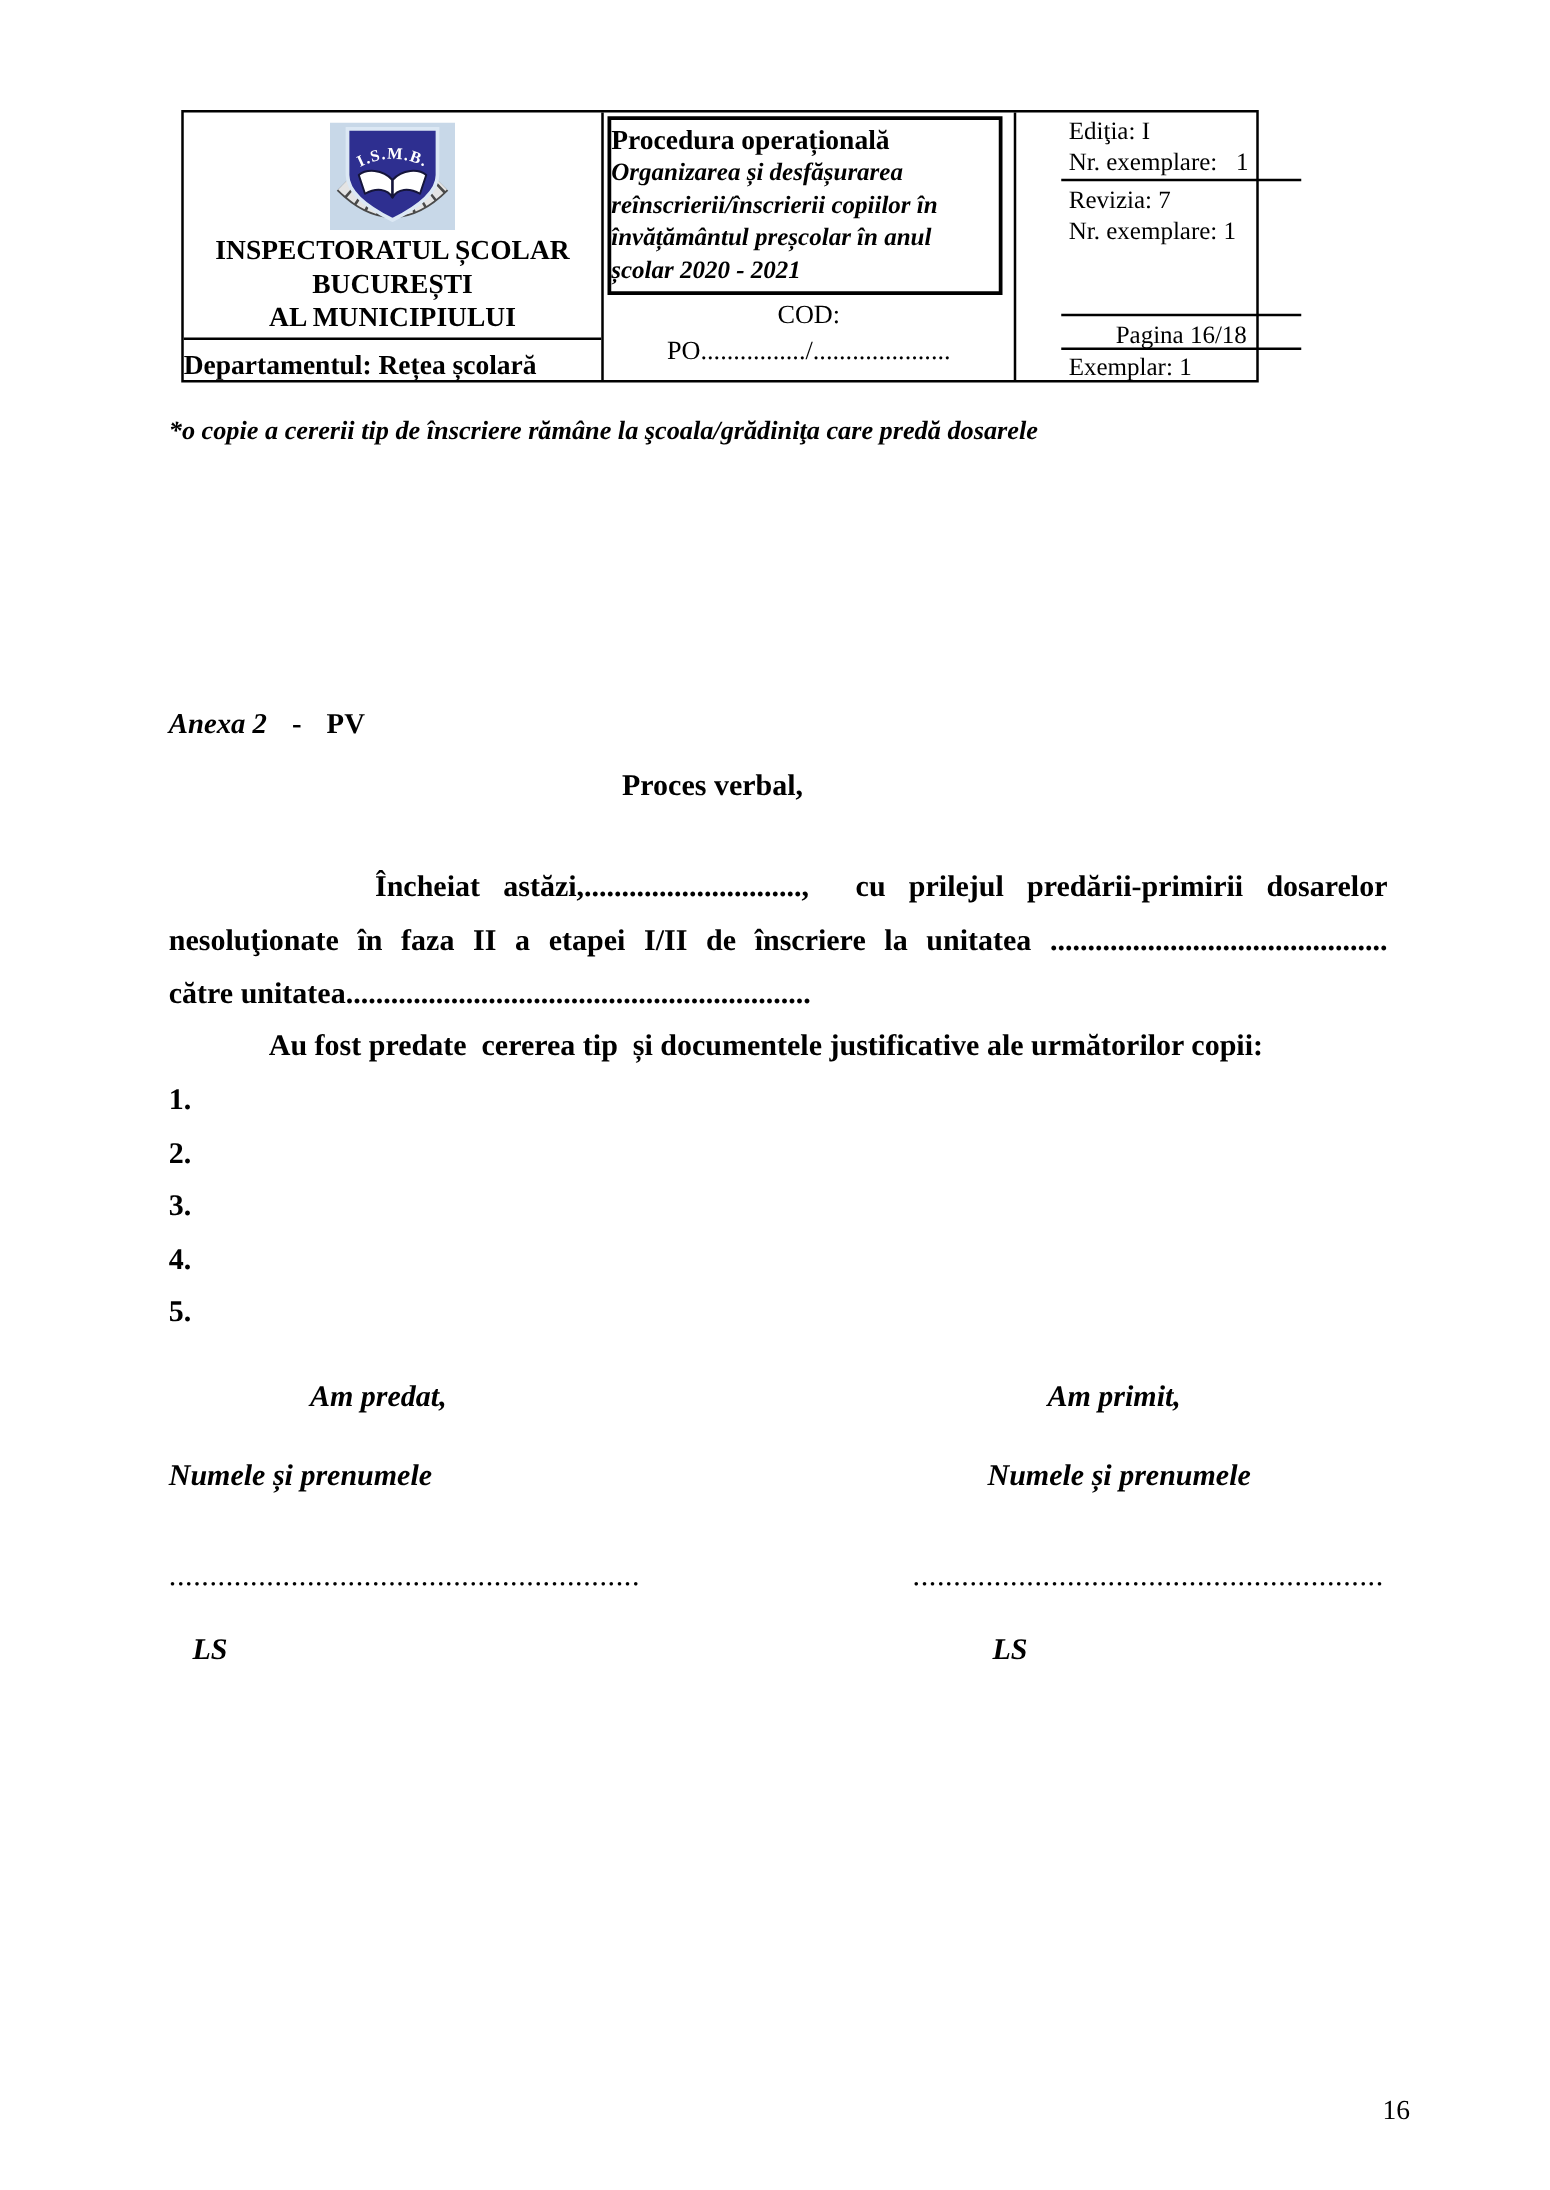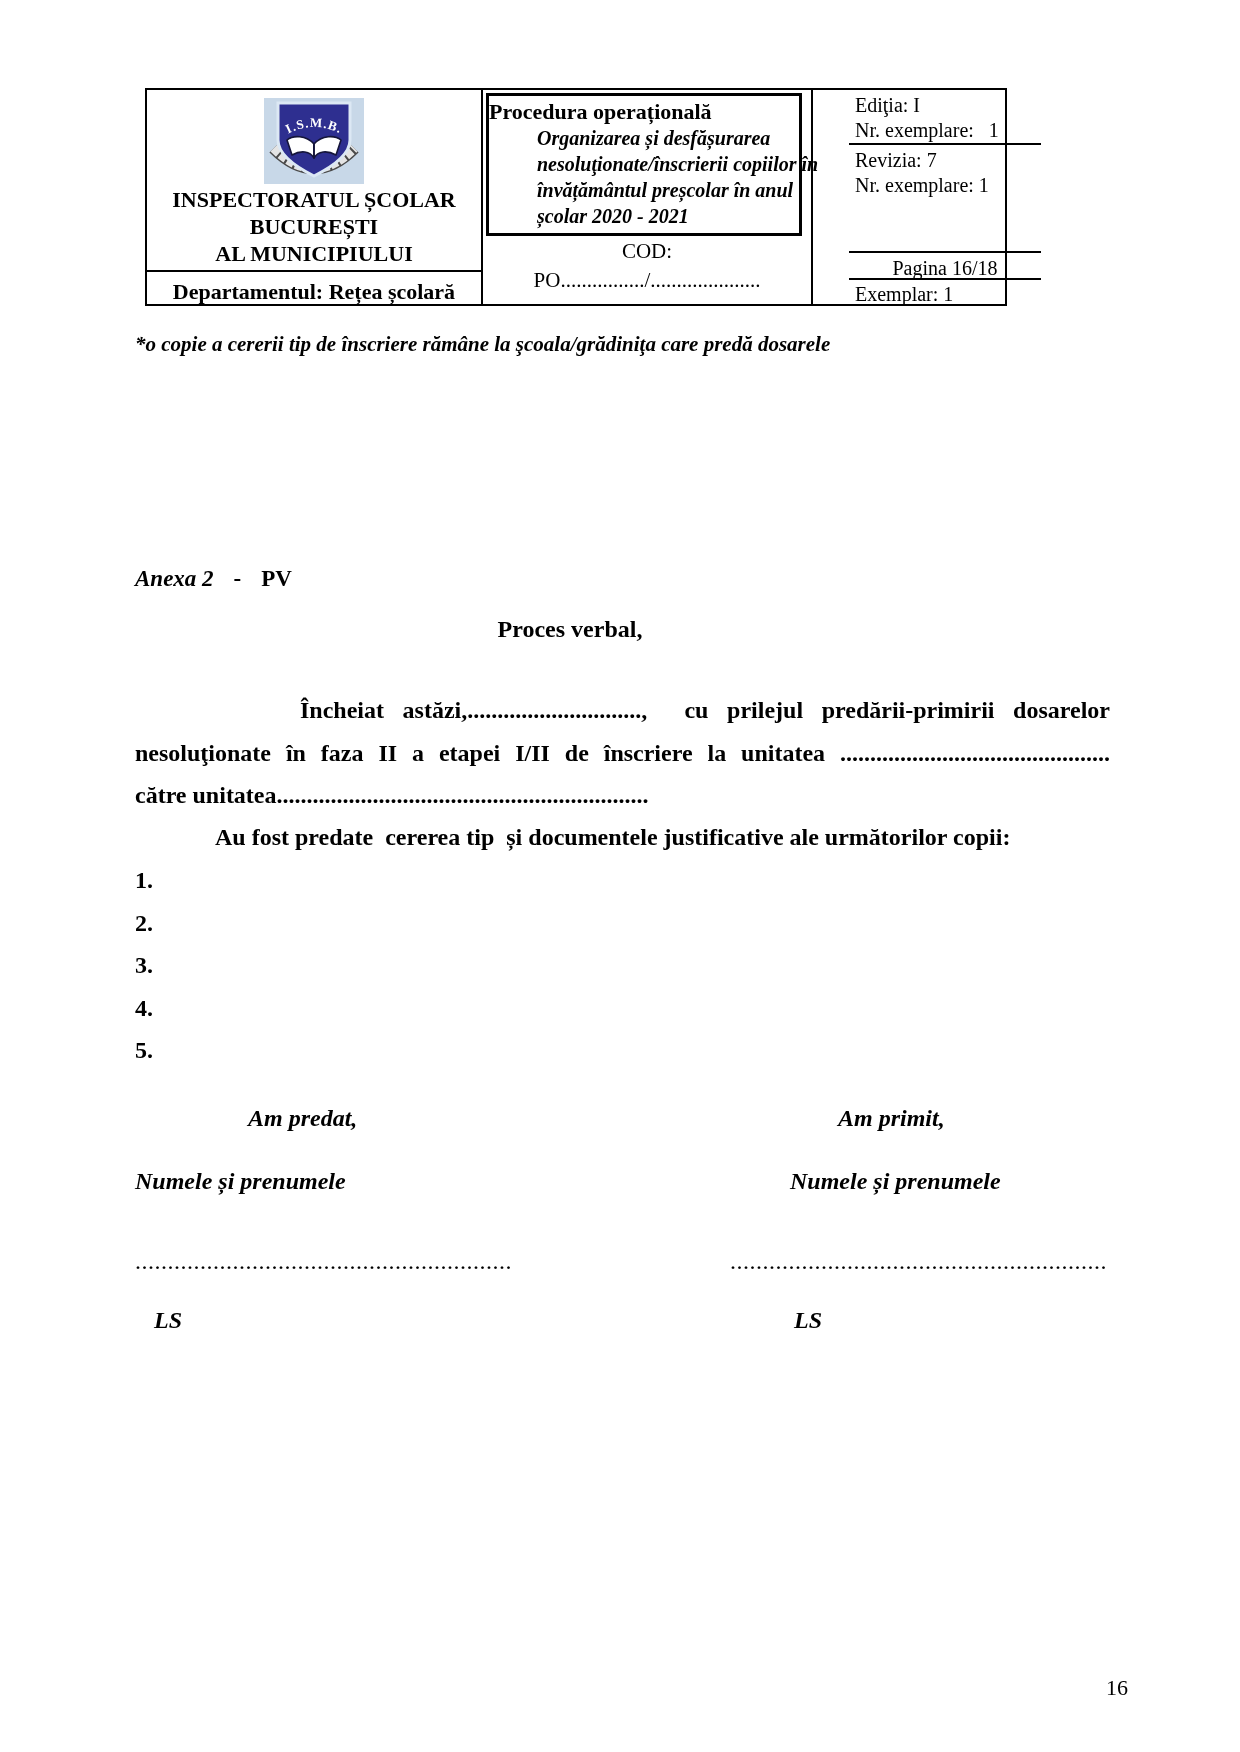--- a/index.html
+++ b/index.html
@@ -15,26 +15,26 @@
   .hdr{left:145px;top:88px;width:862px;height:218px;border:2px solid #000;box-sizing:border-box;}
   .hdr-col{position:absolute;top:0;height:100%;box-sizing:border-box;}
   .col1{left:0;width:336px;border-right:2px solid #000;}
   .col2{left:336px;width:330px;border-right:2px solid #000;}
   .col3{left:666px;width:192px;margin-left:36px;}
 
   .crest-wrap{position:absolute;top:8px;left:0;width:100%;text-align:center;}
   .org{position:absolute;top:96px;left:0;width:100%;text-align:center;
        font-weight:bold;font-size:22px;line-height:27px;}
   .dept{position:absolute;top:180px;left:0;right:0;bottom:0;border-top:2px solid #000;
-        text-align:center;font-weight:bold;font-size:22px;padding-top:7px;}
+        text-align:left;font-weight:bold;font-size:22px;padding-top:7px;}
 
   .procbox{position:absolute;left:3px;top:3px;width:316px;border:3px solid #000;
            box-sizing:border-box;padding:3px 0 4px 0;}
   .proc-title{font-weight:bold;font-size:22px;line-height:26px;}
-  .proc-sub{font-weight:bold;font-style:italic;font-size:20px;line-height:26px;white-space:nowrap;margin-left:48px;}
+  .proc-sub{font-weight:bold;font-style:italic;font-size:20px;line-height:26px;white-space:nowrap;}
   .codblk{position:absolute;top:147px;left:0;width:100%;text-align:center;
           font-size:21px;line-height:29px;}
 
   .m-row{box-sizing:border-box;font-size:20px;line-height:25px;padding:3px 0 0 6px;}
   .m-r1{height:55px;border-bottom:2px solid #000;}
   .m-r2{height:108px;border-bottom:2px solid #000;}
   .m-r3{height:27px;border-bottom:2px solid #000;text-align:center;padding-left:0;line-height:24px;}
   .m-r4{height:24px;line-height:22px;}
 
   
@@ -85,21 +85,21 @@
       <div>BUCUREȘTI</div>
       <div>AL MUNICIPIULUI</div>
     </div>
     <div class="dept">Departamentul: Rețea școlară</div>
   </div>
 
   <div class="hdr-col col2">
     <div class="procbox">
       <div class="proc-title">Procedura operațională</div>
       <div class="proc-sub">Organizarea și desfășurarea</div>
-      <div class="proc-sub">nesoluţionate/înscrierii copiilor în</div>
+      <div class="proc-sub">reînscrierii/înscrierii copiilor în</div>
       <div class="proc-sub">învățământul preșcolar în anul</div>
       <div class="proc-sub">școlar 2020 - 2021</div>
     </div>
     <div class="codblk">
       <div>COD:</div>
       <div>PO................/.....................</div>
     </div>
   </div>
 
   <div class="hdr-col col3">

